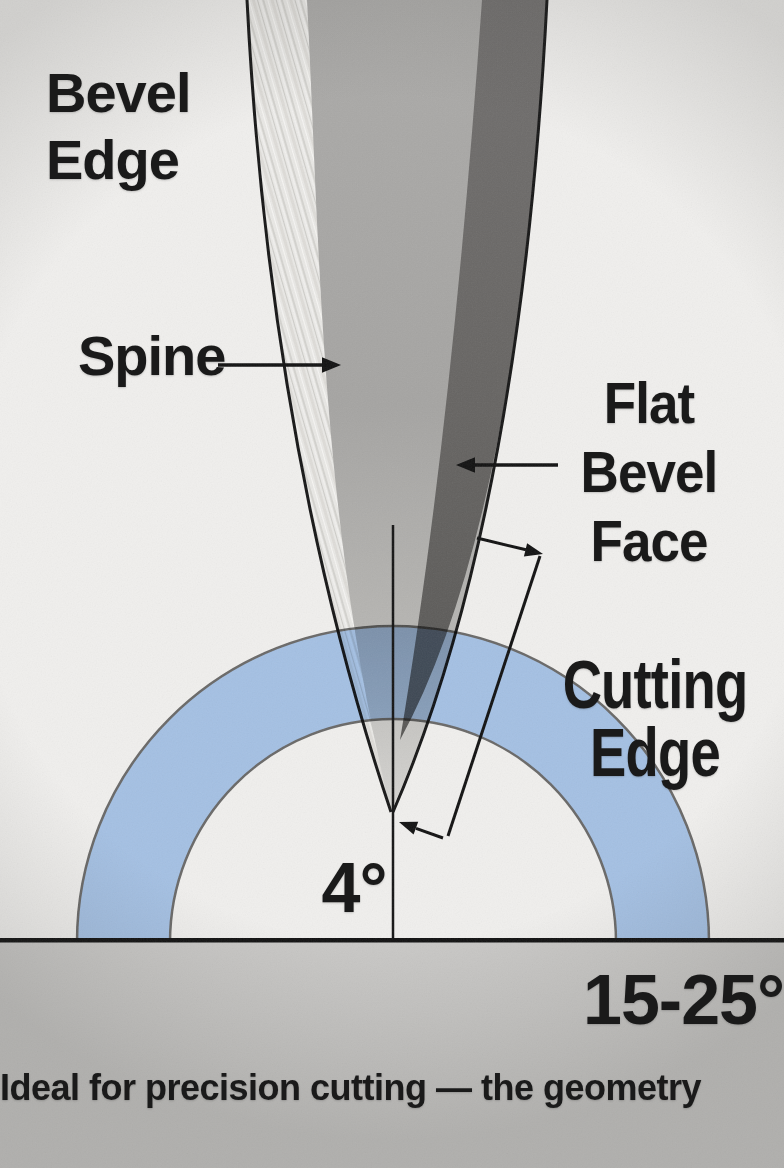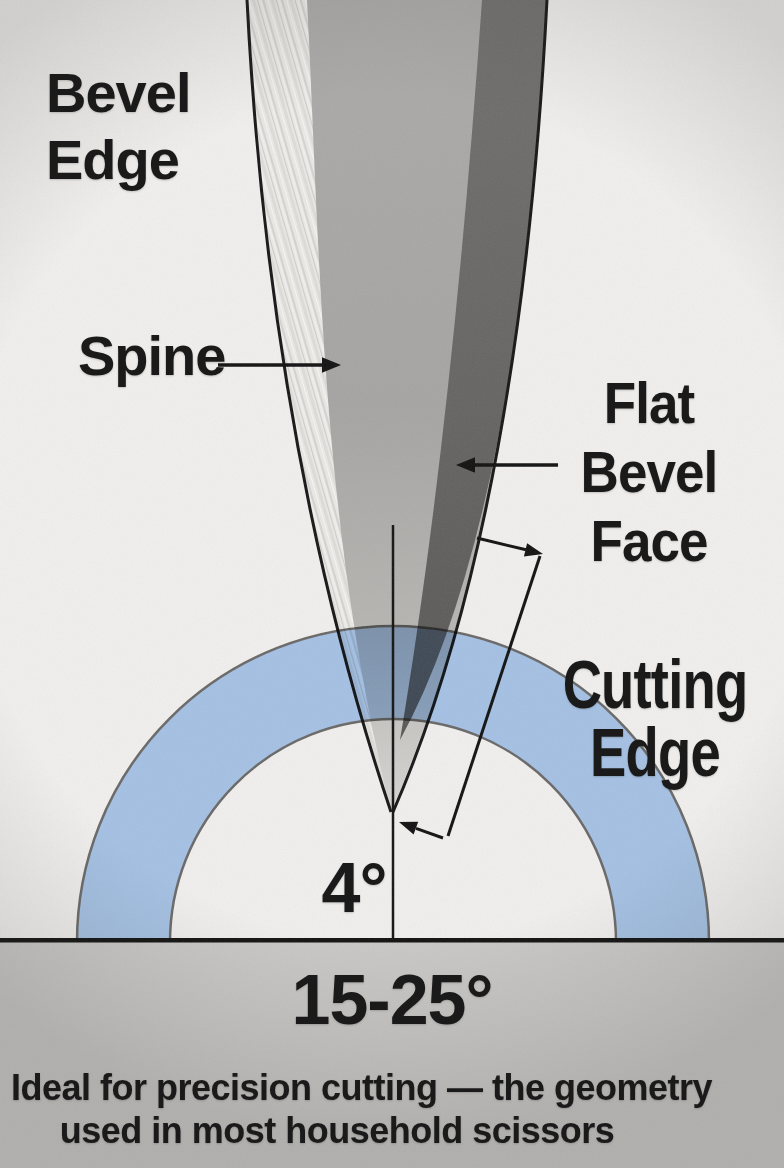--- a/index.html
+++ b/index.html
@@ -18,22 +18,22 @@
     letter-spacing:-1px;
     text-shadow:0 1px 2px rgba(40,40,40,.22);
     white-space:nowrap;
   }
   .lbl .ln{display:block;}
   .lbl-bevel-edge{left:46px;top:59px;font-size:56px;line-height:67px;}
   .lbl-spine{left:46px;top:322px;font-size:56px;line-height:67px;margin-left:32px;}
   .lbl-flat-bevel-face{left:489px;width:320px;top:369px;font-size:57px;line-height:69px;text-align:center;transform:scaleX(.93);transform-origin:50% 0;}
   .lbl-cutting-edge{left:495px;width:320px;top:650px;font-size:68px;line-height:68px;text-align:center;transform:scaleX(.80);transform-origin:50% 0;}
   .lbl-apex-angle{left:318px;width:72px;top:853px;font-size:70px;line-height:70px;text-align:center;}
-  .lbl-angle-range{left:0;width:784px;top:965px;font-size:70px;line-height:70px;text-align:center;}
-  .lbl-caption{left:0;width:652px;top:1066px;font-size:36px;line-height:43px;text-align:center;letter-spacing:-0.5px;padding-left:11px;}
+  .lbl-angle-range{left:0;width:784px;top:965px;font-size:70px;line-height:70px;text-align:right;}
+  .lbl-caption{left:0;width:652px;top:1066px;font-size:36px;line-height:43px;text-align:center;letter-spacing:-0.5px;}
 </style>
 </head>
 <body>
 
 <div class="stage">
 
   <svg width="784" height="1168" viewBox="0 0 784 1168">
     <defs>
       <linearGradient id="bodyGrad" gradientUnits="userSpaceOnUse" x1="0" y1="0" x2="0" y2="812">
         <stop offset="0" stop-color="#abaaa8"></stop>
@@ -122,16 +122,15 @@
     <span class="ln">Cutting</span>
     <span class="ln">Edge</span>
   </div>
 
   <div class="lbl lbl-apex-angle">4°</div>
 
   <div class="lbl lbl-angle-range">15-25°</div>
 
   <div class="lbl lbl-caption">
     <span class="ln">Ideal for precision cutting — the geometry</span>
-    <span class="ln">used in most household scissors</span>
   </div>
 
 </div>
 
 </body></html>

